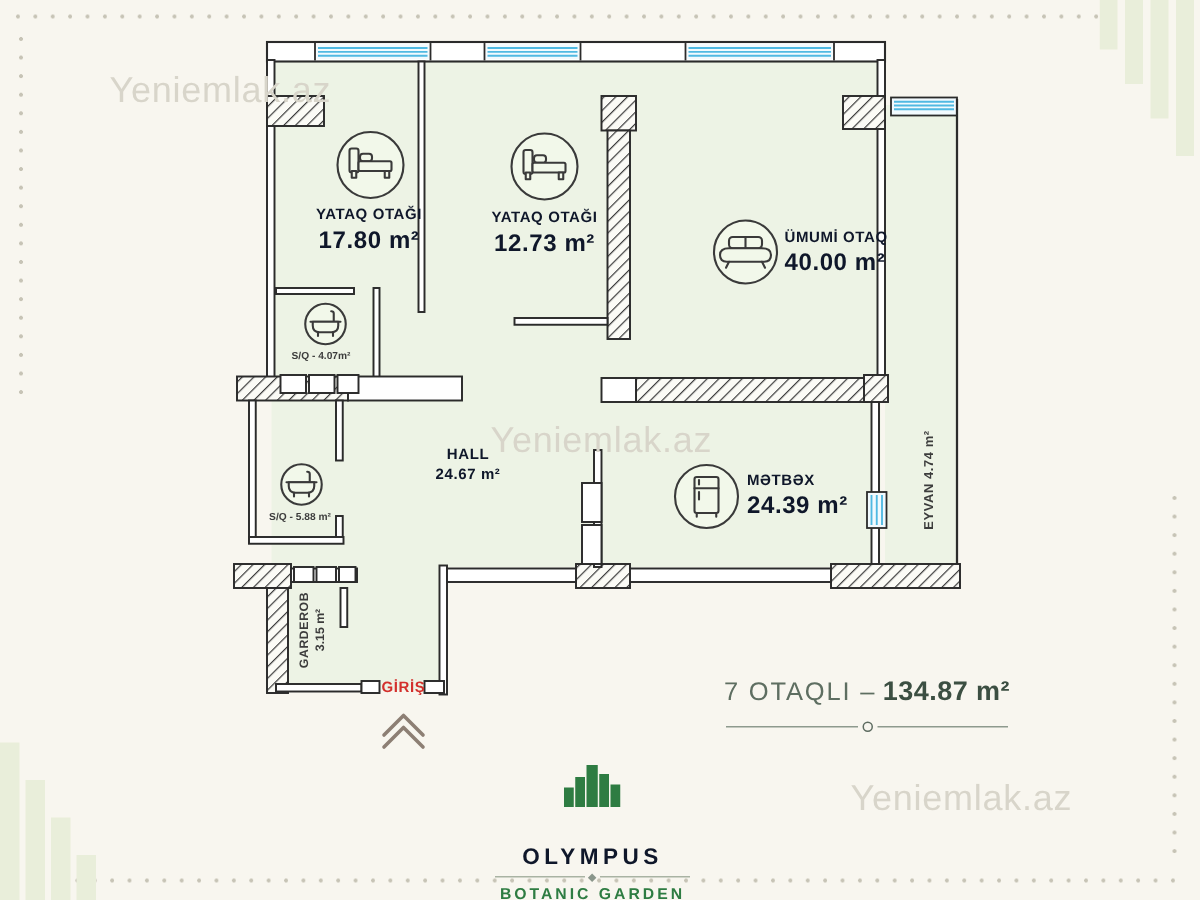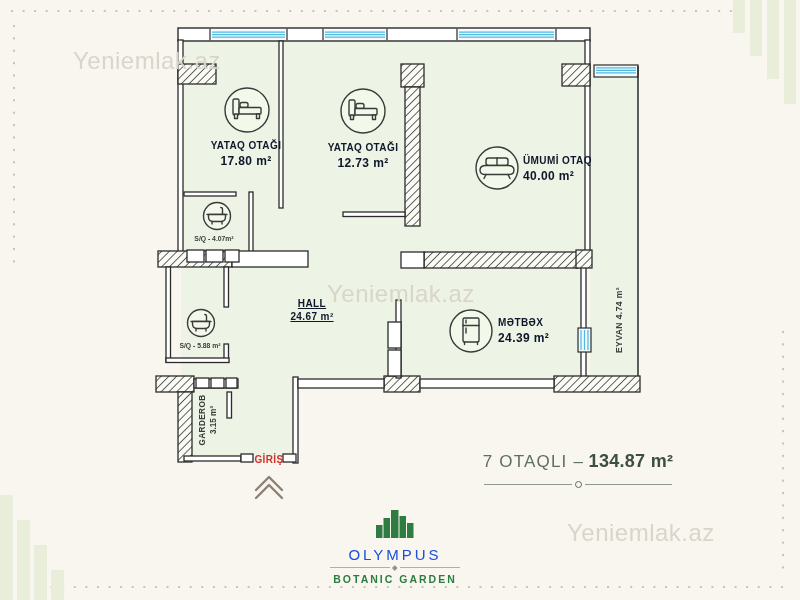--- a/index.html
+++ b/index.html
@@ -27,21 +27,21 @@
   .artn{fill:none;stroke:#3a3a3a;stroke-width:1.4;stroke-linejoin:round;stroke-linecap:round;}
   .chev{fill:none;stroke:#8d7f74;stroke-width:2.4;stroke-linecap:round;stroke-linejoin:round;}
   .winline{stroke:#50b9e2;stroke-width:1.25;}
   .winrect{fill:#f2fafe;}
   .wdiv{stroke:#2b2b2b;stroke-width:1.2;}
   
   .room-label{position:absolute;transform:translate(-50%,-50%);text-align:center;
     white-space:nowrap;z-index:4;color:#0f172a;letter-spacing:.4px;}
   .room-label.leftal{transform:translateY(-50%);text-align:left;}
   .rname{font-size:10px;font-weight:600;}
-  .rarea{font-size:12px;font-weight:700;margin-top:3px;}
+  .rarea{font-size:16px;font-weight:700;margin-top:3px;}
   .small-label{position:absolute;transform:translate(-50%,-50%);font-size:6.8px;font-weight:700;
     white-space:nowrap;z-index:4;color:#3c3c3c;}
   .rot{transform:translate(-50%,-50%) rotate(-90deg);}
   .balcony-label{position:absolute;font-size:8.6px;font-weight:600;letter-spacing:.4px;
     white-space:nowrap;z-index:4;color:#3c3c3c;}
   .garderob-label{position:absolute;text-align:center;white-space:nowrap;z-index:4;color:#3c3c3c;}
   .garderob-label .l1{font-size:8.2px;font-weight:700;letter-spacing:.4px;}
   .garderob-label .l2{font-size:8.2px;font-weight:700;margin-top:2px;}
   .entrance-label{position:absolute;transform:translate(-50%,-50%);font-size:10px;font-weight:800;
     color:#d3302c;letter-spacing:.4px;z-index:4;white-space:nowrap;}
@@ -50,21 +50,21 @@
     white-space:nowrap;z-index:4;}
   .sum-label{font-size:17px;color:#5e6e61;letter-spacing:1.2px;}
   .sum-area{font-size:18px;color:#3c4f42;font-weight:700;letter-spacing:.3px;}
   .sum-div{position:absolute;left:578px;top:481px;transform:translateX(-50%);width:188px;
     display:flex;align-items:center;z-index:4;}
   .sum-div .line{flex:1;height:1px;background:#8e9a8e;}
   .sum-div .ring{width:5px;height:5px;border:1.4px solid #5d6b60;border-radius:50%;margin:0 3px;background:transparent;}
   
   .logo{position:absolute;left:395px;top:508px;transform:translateX(-50%);width:220px;
     text-align:center;z-index:4;}
-  .logo-name{font-size:15px;font-weight:400;letter-spacing:3px;color:#1d4ed8;margin-top:4px;}
+  .logo-name{font-size:15px;font-weight:700;letter-spacing:3px;color:#0f172a;margin-top:20px;}
   .logo-div{display:flex;align-items:center;width:130px;margin:3px auto 3px auto;}
   .logo-div .line{flex:1;height:1px;background:#a9b3a3;}
   .logo-div .diamond{width:3.5px;height:3.5px;background:#8a968b;transform:rotate(45deg);margin:0 3px;}
   .logo-tagline{font-size:10.5px;font-weight:700;letter-spacing:2px;color:#2e7c42;}
   
   .corner{position:absolute;z-index:1;}
 </style>
 </head>
 <body>
 
@@ -261,21 +261,21 @@
 <div class="room-label" style="left:363px;top:156px;">
   <div class="rname">YATAQ OTAĞI</div>
   <div class="rarea">12.73 m²</div>
 </div>
 <div class="room-label leftal" style="left:523px;top:169px;">
   <div class="rname">ÜMUMİ OTAQ</div>
   <div class="rarea">40.00 m²</div>
 </div>
 <div class="small-label" style="left:214px;top:238px;">S/Q - 4.07m²</div>
 <div class="small-label" style="left:200px;top:345px;">S/Q - 5.88 m²</div>
-<div class="room-label" style="left:312px;top:310px;text-decoration:underline;">
+<div class="room-label" style="left:312px;top:310px;">
   <div class="rname" style="font-weight:700;">HALL</div>
   <div class="rarea" style="font-size:10px;margin-top:2px;">24.67 m²</div>
 </div>
 <div class="room-label leftal" style="left:498px;top:331px;">
   <div class="rname">MƏTBƏX</div>
   <div class="rarea">24.39 m²</div>
 </div>
 <div class="balcony-label rot" style="left:619px;top:320px;">EYVAN 4.74 m²</div>
 <div class="garderob-label rot" style="left:208px;top:420px;">
   <div class="l1">GARDEROB</div>

